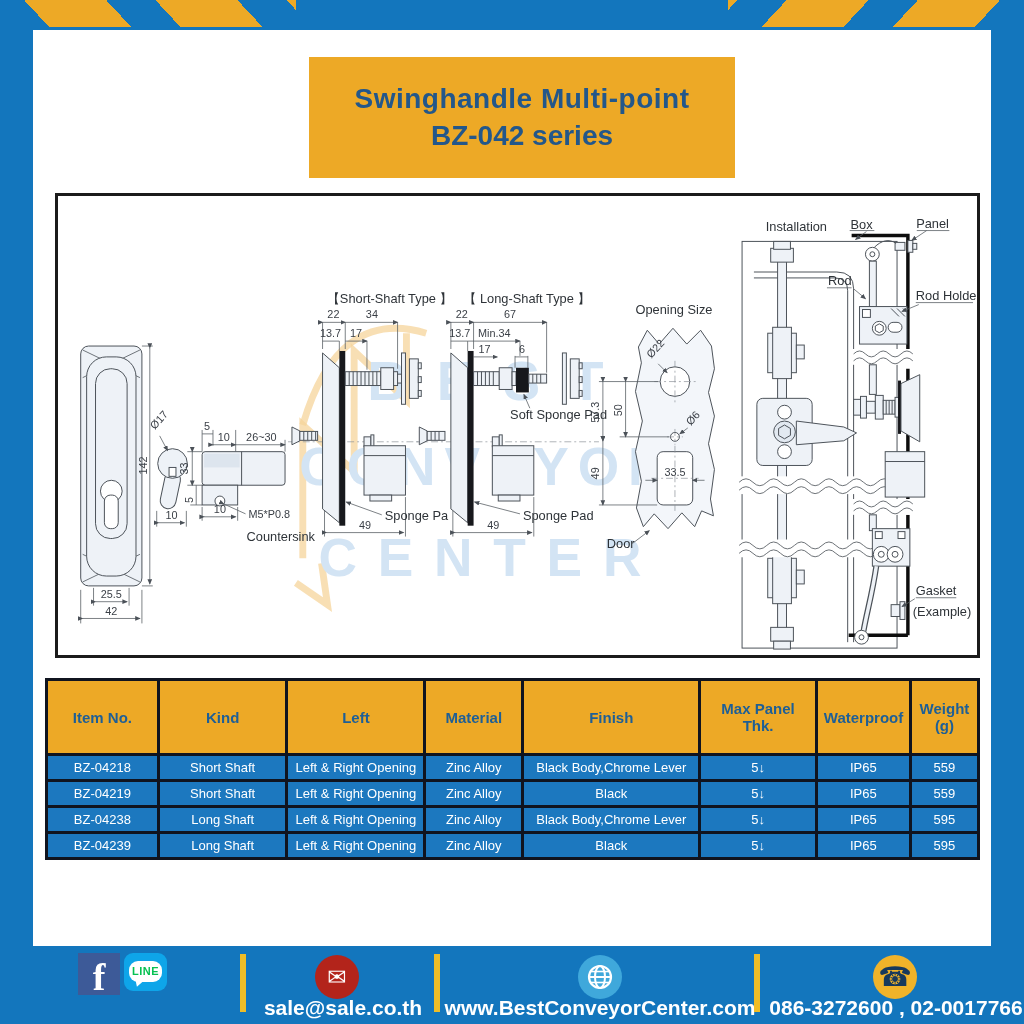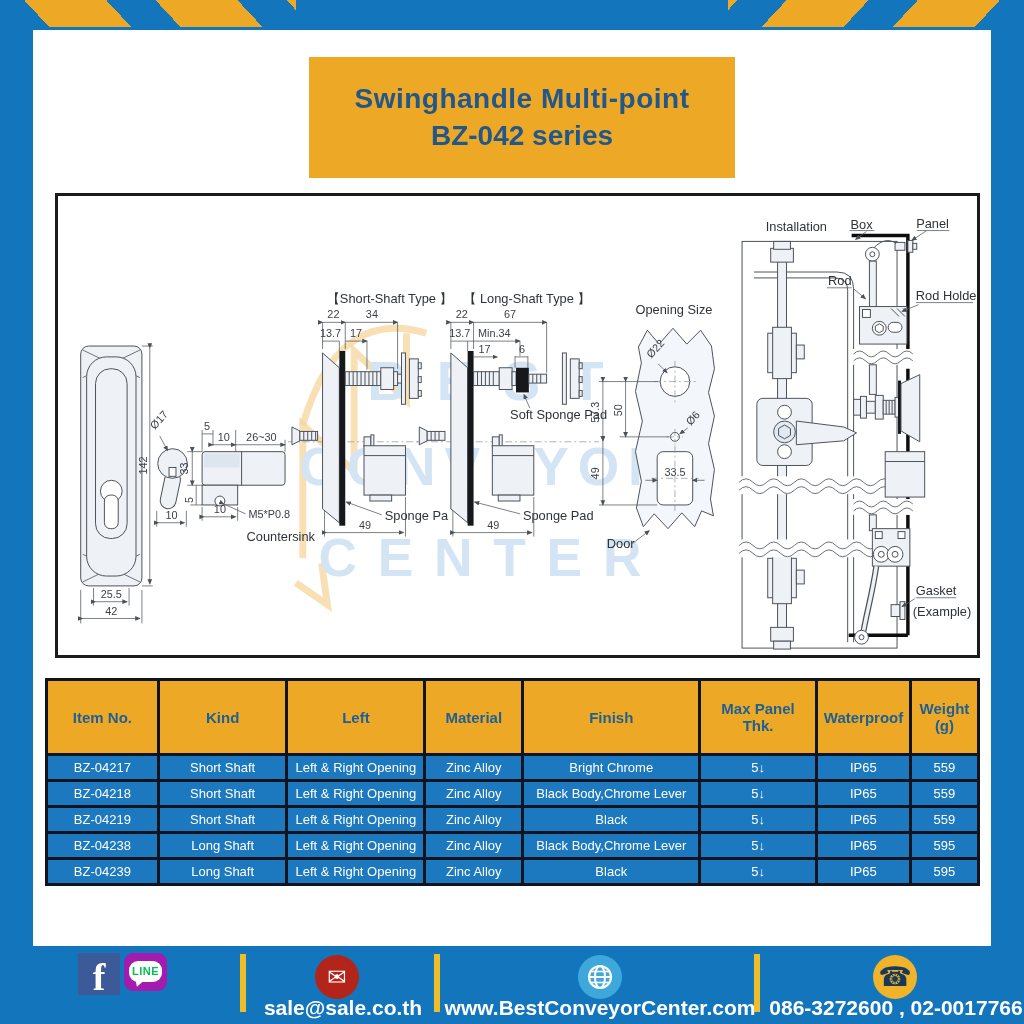--- a/index.html
+++ b/index.html
@@ -50,21 +50,21 @@
   table.spec td{
     background:#1C78BF;color:#ffffff;font-size:13px;border:3px solid #10141f;
     height:23px;text-align:center;padding:0 2px;white-space:nowrap;overflow:hidden;
   }
   
   .footer{position:absolute;left:0;top:946px;width:1024px;height:78px;background:#1376BD;}
   .ftext{position:absolute;top:50px;transform:translateX(-50%);color:#fff;font-weight:bold;font-size:21px;white-space:nowrap;}
   .divider{position:absolute;top:8px;width:6px;height:58px;background:#EFBD27;}
   .fb{position:absolute;left:78px;top:7px;width:42px;height:42px;background:#3D5A98;color:#fff;
       font-family:"Liberation Serif",serif;font-weight:bold;font-size:38px;text-align:center;line-height:48px;}
-  .lineic{position:absolute;left:124px;top:7px;width:43px;height:38px;background:#a21caf;border-radius:9px;}
+  .lineic{position:absolute;left:124px;top:7px;width:43px;height:38px;background:#0ea5e9;border-radius:9px;}
   .linebub{position:absolute;left:5px;top:8px;width:33px;height:21px;background:#fff;border-radius:9px;
       color:#06C152;font-size:11px;font-weight:bold;text-align:center;line-height:21px;letter-spacing:.5px;}
   .linetail{position:absolute;left:10px;top:27px;width:0;height:0;border-left:4px solid transparent;
       border-right:4px solid transparent;border-top:7px solid #fff;transform:rotate(18deg);}
   .circ{position:absolute;top:9px;width:44px;height:44px;border-radius:50%;display:flex;align-items:center;justify-content:center;}
   .mail{left:315px;background:#B3241B;color:#fff;font-size:23px;}
   .globe{left:578px;background:#3FA8DB;}
   .phone{left:873px;background:#F0B32A;color:#17395C;font-size:27px;}
 </style>
 </head>
@@ -380,30 +380,20 @@
         <th>Left</th>
         <th>Material</th>
         <th>Finish</th>
         <th>Max Panel Thk.</th>
         <th>Waterproof</th>
         <th>Weight (g)</th>
       </tr>
     </thead>
     <tbody id="spec-body">
         <tr>
-          <td>BZ-04217</td>
-          <td>Short Shaft</td>
-          <td>Left &amp; Right Opening</td>
-          <td>Zinc Alloy</td>
-          <td>Bright Chrome</td>
-          <td>5↓</td>
-          <td>IP65</td>
-          <td>559</td>
-        </tr>
-        <tr>
           <td>BZ-04218</td>
           <td>Short Shaft</td>
           <td>Left &amp; Right Opening</td>
           <td>Zinc Alloy</td>
           <td>Black Body,Chrome Lever</td>
           <td>5↓</td>
           <td>IP65</td>
           <td>559</td>
         </tr>
         <tr>

